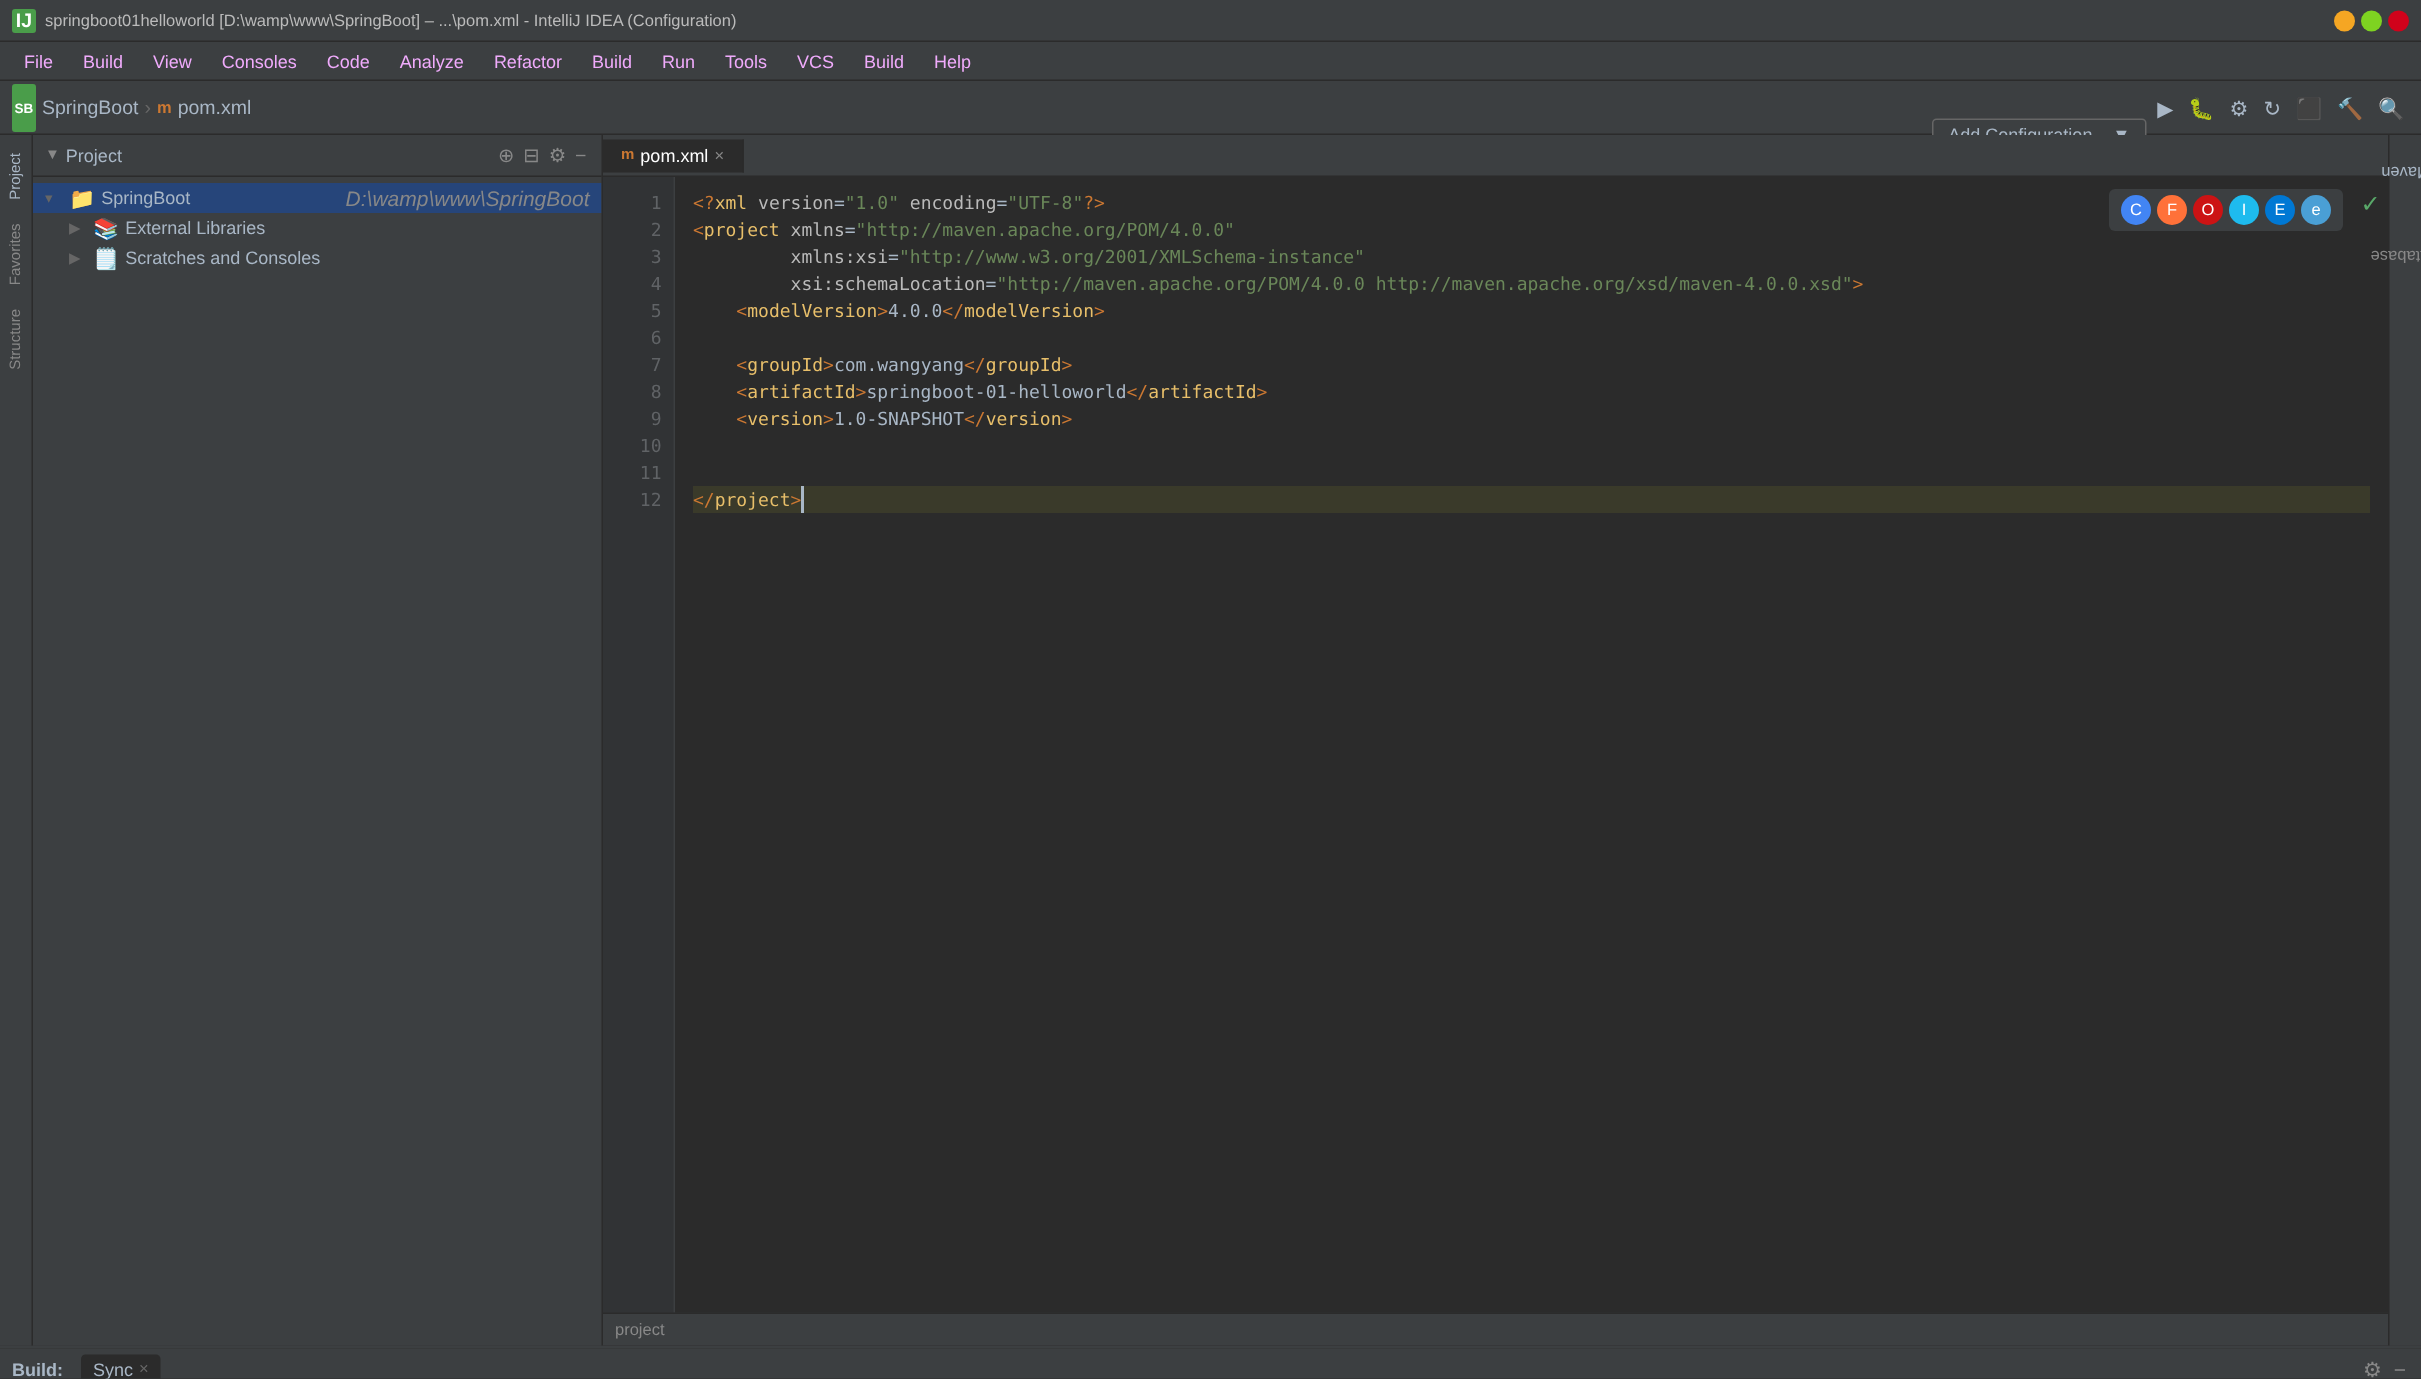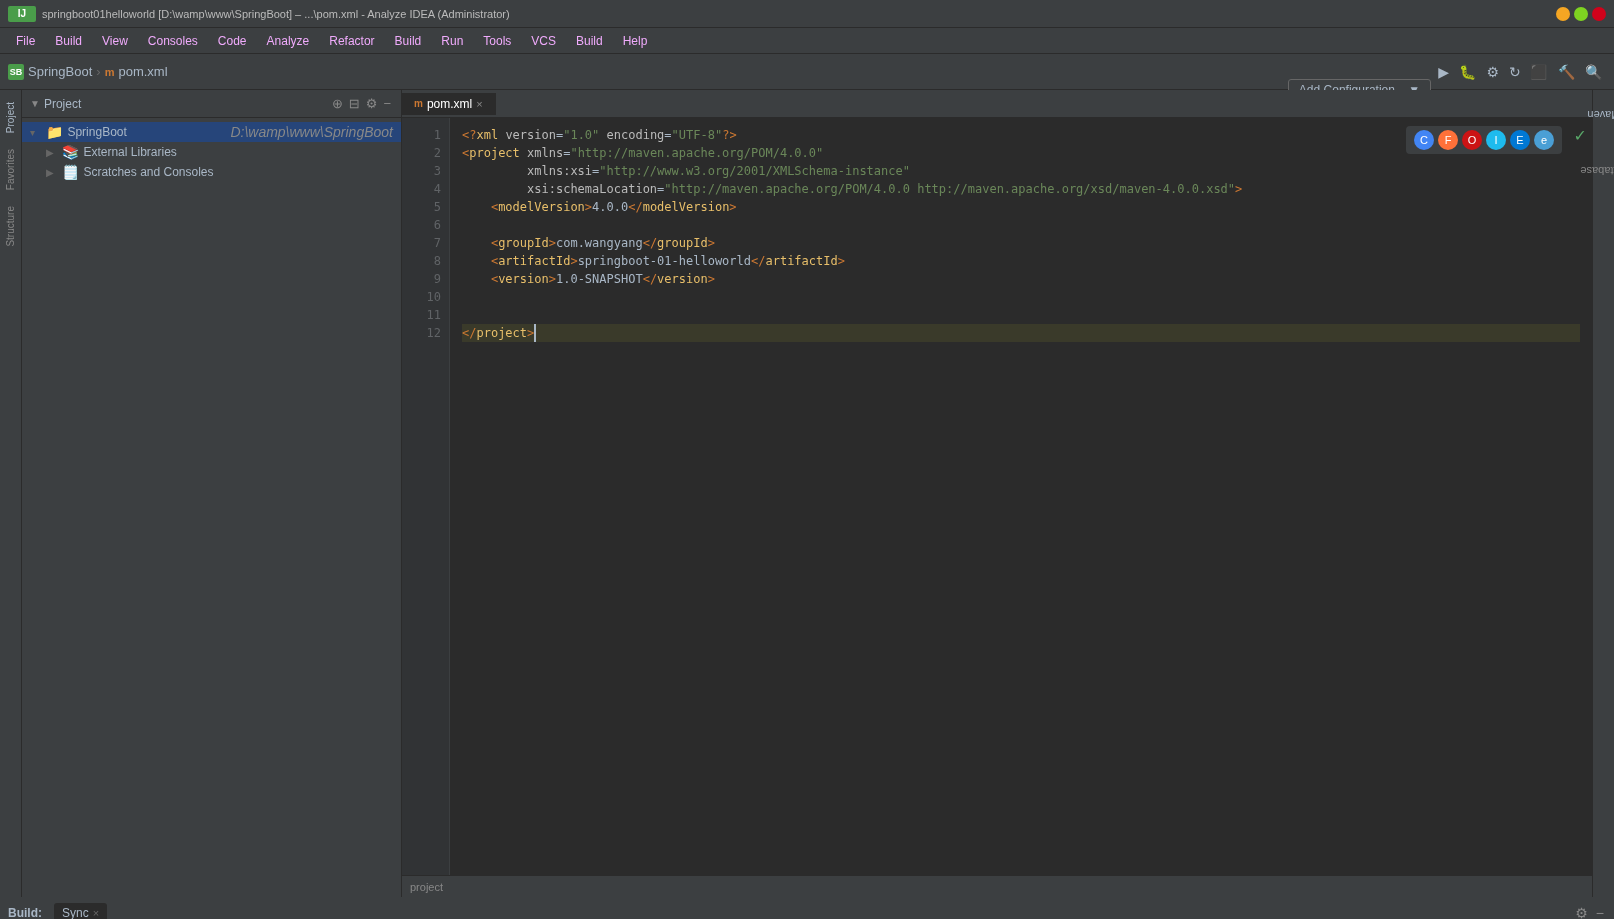--- a/index.html
+++ b/index.html
@@ -9,21 +9,21 @@
     .title-bar {
       background: #3c3f41;
       height: 28px;
       display: flex;
       align-items: center;
       justify-content: space-between;
       border-bottom: 1px solid #2b2b2b;
       padding: 0 8px;
     }
     .title-bar-left { display: flex; align-items: center; gap: 6px; font-size: 11px; color: #bbb; }
-    .title-bar-icon { width: 28px; height: 16px; background: #4a9d4a; border-radius: 2px; display: flex; align-items: center; justify-content: center; color: white; font-size: 10px; font-weight: bold; }
+    .title-bar-icon { width: 16px; height: 16px; background: #4a9d4a; border-radius: 2px; display: flex; align-items: center; justify-content: center; color: white; font-size: 13px; font-weight: bold; }
     .title-bar-controls { display: flex; gap: 4px; }
     .title-btn { width: 14px; height: 14px; border-radius: 50%; border: none; cursor: pointer; }
     .title-btn.min { background: #f5a623; }
     .title-btn.max { background: #7ed321; }
     .title-btn.close { background: #d0021b; }
 
     
     .menu-bar {
       background: #3c3f41;
       height: 26px;
@@ -315,21 +315,21 @@
       border-top: 1px solid #2b2b2b;
     }
     .editor-status-path { color: #888; flex: 1; }
   </style>
 </head>
 <body>
 
 <div class="title-bar">
   <div class="title-bar-left">
     <div class="title-bar-icon">IJ</div>
-    <span>springboot01helloworld [D:\wamp\www\SpringBoot] – ...\pom.xml - Analyze IDEA (Administrator)</span>
+    <span>springboot01helloworld [D:\wamp\www\SpringBoot] – ...\pom.xml - IntelliJ IDEA (Configuration)</span>
   </div>
   <div class="title-bar-controls">
     <button class="title-btn min"></button>
     <button class="title-btn max"></button>
     <button class="title-btn close"></button>
   </div>
 </div>
 
 <div class="menu-bar">
   <span class="menu-item">File</span>
@@ -342,21 +342,21 @@
   <span class="menu-item">Build</span>
   <span class="menu-item">Run</span>
   <span class="menu-item">Tools</span>
   <span class="menu-item">VCS</span>
   <span class="menu-item">Build</span>
   <span class="menu-item">Help</span>
 </div>
 
 <div class="toolbar">
   <div class="breadcrumb">
-    <span style="width:16px;height:16px;background:#4a9d4a;border-radius:2px;display:inline-flex;align-items:center;justify-content:center;color:white;font-size:9px;font-weight:bold;">SB</span>
+    <span style="width:16px;height:32px;background:#4a9d4a;border-radius:2px;display:inline-flex;align-items:center;justify-content:center;color:white;font-size:9px;font-weight:bold;">SB</span>
     <span class="breadcrumb-item">SpringBoot</span>
     <span class="breadcrumb-sep">›</span>
     <span style="color:#cc7832;font-weight:bold;font-size:11px;">m</span>
     <span class="breadcrumb-item">pom.xml</span>
   </div>
   <div class="toolbar-right">
     <button class="add-config-btn">
       <span>Add Configuration...</span>
       <span>▼</span>
     </button>

